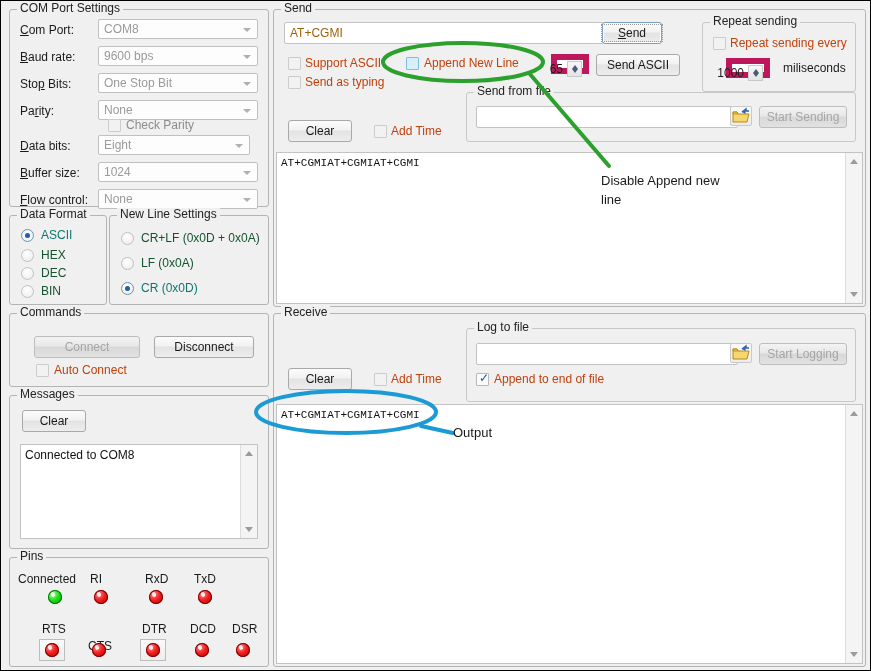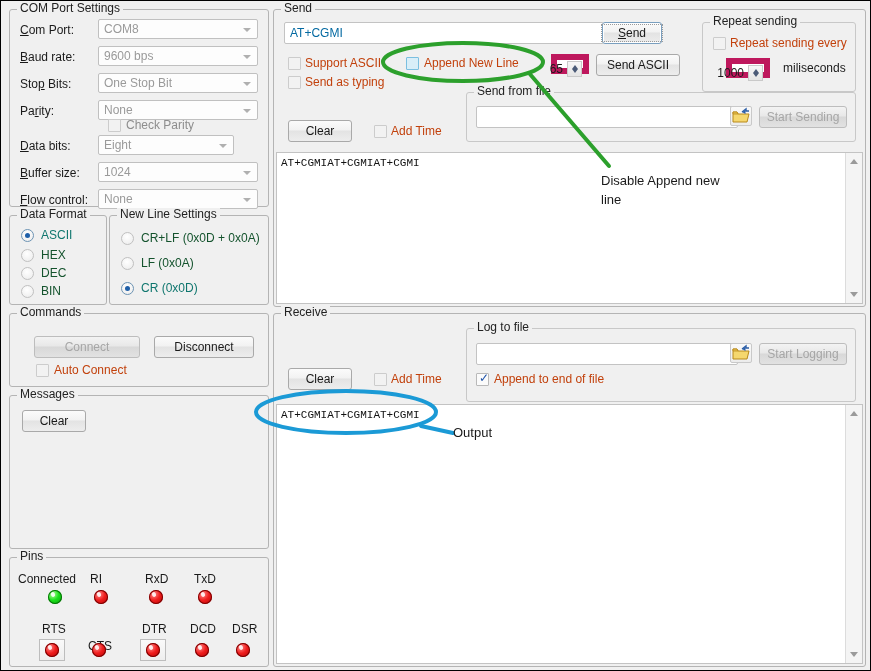--- a/index.html
+++ b/index.html
@@ -30,21 +30,21 @@
   
   .combo{position:absolute;height:20px;background:#fdfdfd;border:1px solid #c0c0c0;
          border-radius:2px;box-sizing:border-box;}
   .combo .ctext{position:absolute;left:5px;top:2px;font-size:12px;color:#9a9a9a;white-space:nowrap;}
   .combo .carrow{position:absolute;right:6px;top:8px;width:0;height:0;
                  border-left:4px solid transparent;border-right:4px solid transparent;
                  border-top:4px solid #b0b0b0;}
 
   
   .tbox{position:absolute;background:#fff;border:1px solid #c3c3c3;border-radius:2px;box-sizing:border-box;}
-  .tbox .tval{position:absolute;left:5px;top:3px;font-size:12px;color:#0369a1;white-space:nowrap;}
+  .tbox .tval{position:absolute;left:5px;top:3px;font-size:12px;color:#a16207;white-space:nowrap;}
 
   
   .btn{position:absolute;box-sizing:border-box;border:1px solid #a9a9a9;border-radius:3px;
        background:linear-gradient(to bottom,#fbfbfb 0%,#f2f2f2 45%,#e3e3e3 50%,#ededed 100%);
        font-size:12px;color:#1a1a1a;text-align:center;white-space:nowrap;}
   .btn .blabel{position:absolute;left:0;right:0;top:50%;transform:translateY(-50%);}
   .btn.disabled{color:#a6a6a6;border-color:#bdbdbd;
        background:linear-gradient(to bottom,#f3f3f3 0%,#e8e8e8 45%,#d8d8d8 50%,#e2e2e2 100%);}
   .btn.focus{border:1px solid #7a9fbf;box-shadow:inset 0 0 0 1px #fff;}
   .btn.focus .blabel{outline:1px dotted #9a9a9a;outline-offset:1px;}
@@ -138,21 +138,21 @@
     <span class="lbl" style="left:10px;top:94px;">Pa<u>r</u>ity:</span>
     <div class="combo" style="left:88px;top:90px;width:160px;">
       <span class="ctext">None</span>
       <span class="carrow"></span>
     </div>
 
     <div class="cb dis" style="left:98px;top:109px;"></div>
     <span class="cbl dis" style="left:116px;top:108px;">Check Parity</span>
 
     <span class="lbl" style="left:10px;top:129px;"><u>D</u>ata bits:</span>
-    <div class="combo" style="left:88px;top:125px;width:136px;">
+    <div class="combo" style="left:88px;top:125px;width:152px;">
       <span class="ctext">Eight</span>
       <span class="carrow"></span>
     </div>
 
     <span class="lbl" style="left:10px;top:156px;"><u>B</u>uffer size:</span>
     <div class="combo" style="left:88px;top:152px;width:160px;">
       <span class="ctext">1024</span>
       <span class="carrow"></span>
     </div>
 
@@ -195,20 +195,27 @@
     </div>
     <div class="cb dis" style="left:26px;top:50px;"></div>
     <span class="cbl" style="left:44px;top:49px;">Auto Connect</span>
   </div>
 
   <div class="gb" style="left:8px;top:394px;width:258px;height:152px;">
     <span class="gb-title">Messages</span>
     <div class="btn" style="left:12px;top:14px;width:64px;height:22px;">
       <span class="blabel">Clear</span>
     </div>
+    <div class="ta" style="left:10px;top:48px;width:238px;height:95px;">
+      <div class="tacontent" style="font-family:'Liberation Sans',sans-serif;font-size:12px;">Connected to COM8</div>
+      <div class="sbar">
+        <span class="sa sup"></span>
+        <span class="sa sdn"></span>
+      </div>
+    </div>
   </div>
 
   <div class="gb" style="left:8px;top:556px;width:258px;height:108px;">
     <span class="gb-title">Pins</span>
 
     <span class="pinlbl" style="left:8px;top:14px;">Connected</span>
     <span class="led green" style="left:38px;top:32px;"></span>
 
     <span class="pinlbl" style="left:80px;top:14px;">RI</span>
     <span class="led red" style="left:84px;top:32px;"></span>

